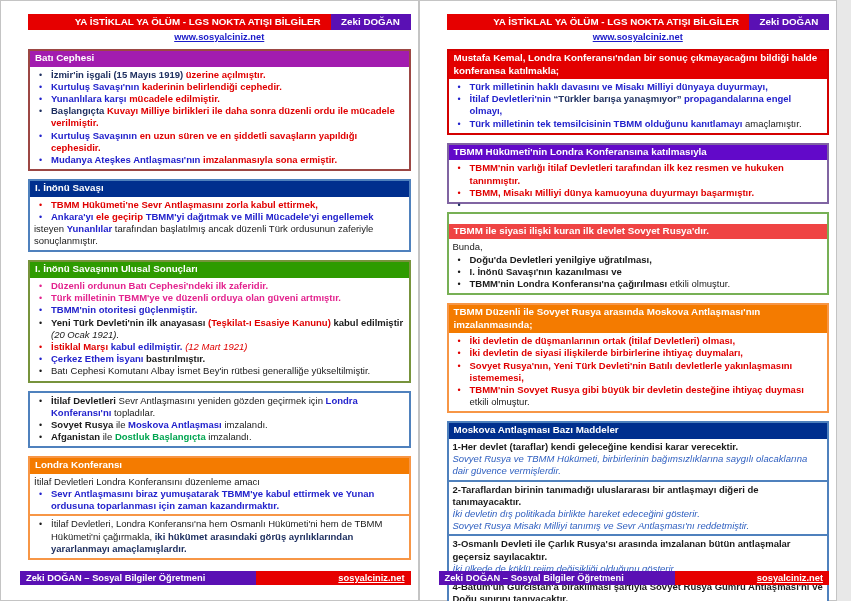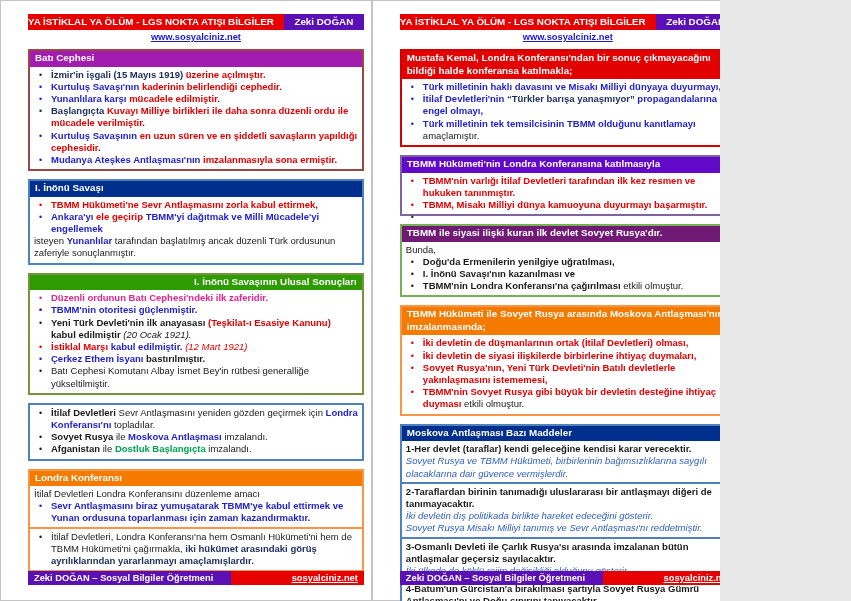--- a/index.html
+++ b/index.html
@@ -1,17 +1,17 @@
 <!DOCTYPE html>
 <html><head>
 <meta charset="utf-8">
 <style>
   html,body { margin:0; padding:0; background:#e8e8e8; }
   #sheet {
-    width:720px; height:601px; background:#fff; overflow:hidden;
+    width:837px; height:601px; background:#fff; overflow:hidden;
     display:flex; font-family:"Liberation Sans","DejaVu Sans",sans-serif;
   }
   .page {
     position:relative; box-sizing:border-box; background:#fff;
     width:425.5px; height:601px; border:1px solid #c4c4c4;
   }
   .banner { display:flex; height:16px; margin:13px 7px 2px 27px; }
   .banner-title {
     flex:1; background:#e60000; color:#fff; font-weight:bold;
     font-size:9.8px; line-height:16px; text-align:right; padding-right:10px;
@@ -28,21 +28,21 @@
   .section-header {
     color:#fff; font-weight:bold; font-size:9.8px; line-height:12.5px;
     padding:1px 5px 2px;
   }
   .section-body { padding:2px 4px 3px; }
   .item { font-size:9.5px; line-height:12.2px; color:#1a1a1a; }
   .item.bullet { position:relative; padding-left:17px; }
   .item .dot { position:absolute; left:5px; font-size:9px; }
   .rule { border-top:2px solid; margin:2px -4px; }
   .page-footer {
-    position:absolute; bottom:15px; left:27px; right:7px; height:14px;
+    position:absolute; bottom:15px; left:19px; right:7px; height:14px;
     display:flex; font-size:9.3px; font-weight:bold;border-radius:6px;
   }
   .pf-left { flex:1.55; background:#5a10b4; color:#fff; line-height:14px; padding-left:6px; white-space:nowrap; overflow:hidden; }
   .pf-right { flex:1; background:#e60000; line-height:14px; text-align:right; padding-right:6px; }
   .pf-right span { color:#fff; text-decoration:underline; cursor:pointer; }
 </style>
 </head>
 <body>
 
 <div id="sheet">
@@ -69,24 +69,24 @@
         </div>
         <div class="section" style="border-color: rgb(79, 129, 189);">
           <div class="section-header" style="background: rgb(0, 47, 142);">I. İnönü Savaşı</div>
           <div class="section-body">
             <div class="item bullet"><span class="dot" style="color: rgb(224, 0, 0);">•</span><span style="color: rgb(224, 0, 0); font-weight: bold;">TBMM Hükümeti'ne Sevr Antlaşmasını zorla kabul ettirmek,</span></div>
             <div class="item bullet"><span class="dot" style="color: rgb(34, 34, 204);">•</span><span style="color: rgb(34, 34, 204); font-weight: bold;">Ankara'yı </span><span style="color: rgb(224, 0, 0); font-weight: bold;">ele geçirip </span><span style="color: rgb(34, 34, 204); font-weight: bold;">TBMM'yi dağıtmak ve Milli Mücadele'yi engellemek</span></div>
             <div class="item para"><span style="color: rgb(26, 26, 26);">isteyen </span><span style="color: rgb(34, 34, 204); font-weight: bold;">Yunanlılar </span><span style="color: rgb(26, 26, 26);">tarafından başlatılmış ancak düzenli Türk ordusunun zaferiyle sonuçlanmıştır.</span></div>
           </div>
         </div>
         <div class="section" style="border-color: rgb(119, 147, 60);">
-          <div class="section-header" style="background: rgb(46, 155, 0); text-align: right;">I. İnönü Savaşının Ulusal Sonuçları</div>
+          <div class="section-header" style="background: rgb(46, 155, 0);">I. İnönü Savaşının Ulusal Sonuçları</div>
           <div class="section-body">
             <div class="item bullet"><span class="dot" style="color: rgb(227, 35, 142);">•</span><span style="color: rgb(227, 35, 142); font-weight: bold;">Düzenli ordunun Batı Cephesi'ndeki ilk zaferidir.</span></div>
-            <div class="item bullet"><span class="dot" style="color: rgb(227, 35, 142);">•</span></div>
+            <div class="item bullet"><span class="dot" style="color: rgb(227, 35, 142);">•</span><span style="color: rgb(227, 35, 142); font-weight: bold;">Türk milletinin TBMM'ye ve düzenli orduya olan güveni artmıştır.</span></div>
             <div class="item bullet"><span class="dot" style="color: rgb(34, 34, 204);">•</span><span style="color: rgb(34, 34, 204); font-weight: bold;">TBMM'nin otoritesi güçlenmiştir.</span></div>
             <div class="item bullet"><span class="dot" style="color: rgb(26, 26, 26);">•</span><span style="color: rgb(26, 26, 26); font-weight: bold;">Yeni Türk Devleti'nin ilk anayasası </span><span style="color: rgb(224, 0, 0); font-weight: bold;">(Teşkilat-ı Esasiye Kanunu) </span><span style="color: rgb(26, 26, 26); font-weight: bold;">kabul edilmiştir </span><span style="color: rgb(26, 26, 26); font-style: italic;">(20 Ocak 1921).</span></div>
             <div class="item bullet"><span class="dot" style="color: rgb(224, 0, 0);">•</span><span style="color: rgb(224, 0, 0); font-weight: bold;">İstiklal Marşı </span><span style="color: rgb(34, 34, 204); font-weight: bold;">kabul edilmiştir. </span><span style="color: rgb(224, 0, 0); font-style: italic;">(12 Mart 1921)</span></div>
             <div class="item bullet"><span class="dot" style="color: rgb(34, 34, 204);">•</span><span style="color: rgb(34, 34, 204); font-weight: bold;">Çerkez Ethem İsyanı </span><span style="color: rgb(26, 26, 26); font-weight: bold;">bastırılmıştır.</span></div>
             <div class="item bullet"><span class="dot" style="color: rgb(26, 26, 26);">•</span><span style="color: rgb(26, 26, 26);">Batı Cephesi Komutanı Albay İsmet Bey'in rütbesi generalliğe yükseltilmiştir.</span></div>
           </div>
         </div>
         <div class="section" style="border-color: rgb(79, 129, 189);">
           <div class="section-body">
             <div class="item bullet"><span class="dot" style="color: rgb(26, 26, 26);">•</span><span style="color: rgb(26, 26, 26); font-weight: bold;">İtilaf Devletleri </span><span style="color: rgb(26, 26, 26);">Sevr Antlaşmasını yeniden gözden geçirmek için </span><span style="color: rgb(34, 34, 204); font-weight: bold;">Londra Konferansı'nı </span><span style="color: rgb(26, 26, 26);">topladılar.</span></div>
@@ -131,30 +131,30 @@
         </div>
         <div class="section" style="border-color: rgb(128, 100, 162);">
           <div class="section-header" style="background: rgb(98, 9, 201);">TBMM Hükümeti'nin Londra Konferansına katılmasıyla</div>
           <div class="section-body">
             <div class="item bullet"><span class="dot" style="color: rgb(224, 0, 0);">•</span><span style="color: rgb(224, 0, 0); font-weight: bold;">TBMM'nin varlığı İtilaf Devletleri tarafından ilk kez resmen ve hukuken tanınmıştır.</span></div>
             <div class="item bullet"><span class="dot" style="color: rgb(224, 0, 0);">•</span><span style="color: rgb(224, 0, 0); font-weight: bold;">TBMM, Misakı Milliyi dünya kamuoyuna duyurmayı başarmıştır.</span></div>
             <div class="item bullet"><span class="dot" style="color: rgb(31, 48, 96);">•</span></div>
           </div>
         </div>
         <div class="section" style="border-color: rgb(119, 176, 85);">
-          <div class="section-header" style="background: #701a75;">TBMM ile siyasi ilişki kuran ilk devlet Sovyet Rusya'dır.</div>
+          <div class="section-header" style="background: #ef4444; margin-top: 10px;">TBMM ile siyasi ilişki kuran ilk devlet Sovyet Rusya'dır.</div>
           <div class="section-body">
             <div class="item para"><span style="color: rgb(26, 26, 26);">Bunda,</span></div>
-            <div class="item bullet"><span class="dot" style="color: rgb(26, 26, 26);">•</span><span style="color: rgb(26, 26, 26); font-weight: bold;">Doğu'da Ermenilerin yenilgiye uğratılması,</span></div>
+            <div class="item bullet"><span class="dot" style="color: rgb(26, 26, 26);">•</span><span style="color: rgb(26, 26, 26); font-weight: bold;">Doğu'da Devletleri yenilgiye uğratılması,</span></div>
             <div class="item bullet"><span class="dot" style="color: rgb(26, 26, 26);">•</span><span style="color: rgb(26, 26, 26); font-weight: bold;">I. İnönü Savaşı'nın kazanılması ve</span></div>
             <div class="item bullet"><span class="dot" style="color: rgb(26, 26, 26);">•</span><span style="color: rgb(26, 26, 26); font-weight: bold;">TBMM'nin Londra Konferansı'na çağırılması </span><span style="color: rgb(26, 26, 26);">etkili olmuştur.</span></div>
           </div>
         </div>
         <div class="section" style="border-color: rgb(247, 150, 70);">
-          <div class="section-header" style="background: rgb(244, 123, 0);">TBMM Hükümeti ile Sovyet Rusya arasında Moskova Antlaşması'nın imzalanmasında;</div>
+          <div class="section-header" style="background: rgb(244, 123, 0);">TBMM Düzenli ile Sovyet Rusya arasında Moskova Antlaşması'nın imzalanmasında;</div>
           <div class="section-body">
             <div class="item bullet"><span class="dot" style="color: rgb(224, 0, 0);">•</span><span style="color: rgb(224, 0, 0); font-weight: bold;">İki devletin de düşmanlarının ortak (İtilaf Devletleri) olması,</span></div>
             <div class="item bullet"><span class="dot" style="color: rgb(224, 0, 0);">•</span><span style="color: rgb(224, 0, 0); font-weight: bold;">İki devletin de siyasi ilişkilerde birbirlerine ihtiyaç duymaları,</span></div>
             <div class="item bullet"><span class="dot" style="color: rgb(224, 0, 0);">•</span><span style="color: rgb(224, 0, 0); font-weight: bold;">Sovyet Rusya'nın, Yeni Türk Devleti'nin Batılı devletlerle yakınlaşmasını istememesi,</span></div>
             <div class="item bullet"><span class="dot" style="color: rgb(224, 0, 0);">•</span><span style="color: rgb(224, 0, 0); font-weight: bold;">TBMM'nin Sovyet Rusya gibi büyük bir devletin desteğine ihtiyaç duyması </span><span style="color: rgb(26, 26, 26);">etkili olmuştur.</span></div>
           </div>
         </div>
         <div class="section" style="border-color: rgb(79, 129, 189);">
           <div class="section-header" style="background: rgb(0, 47, 142);">Moskova Antlaşması Bazı Maddeler</div>
           <div class="section-body">

